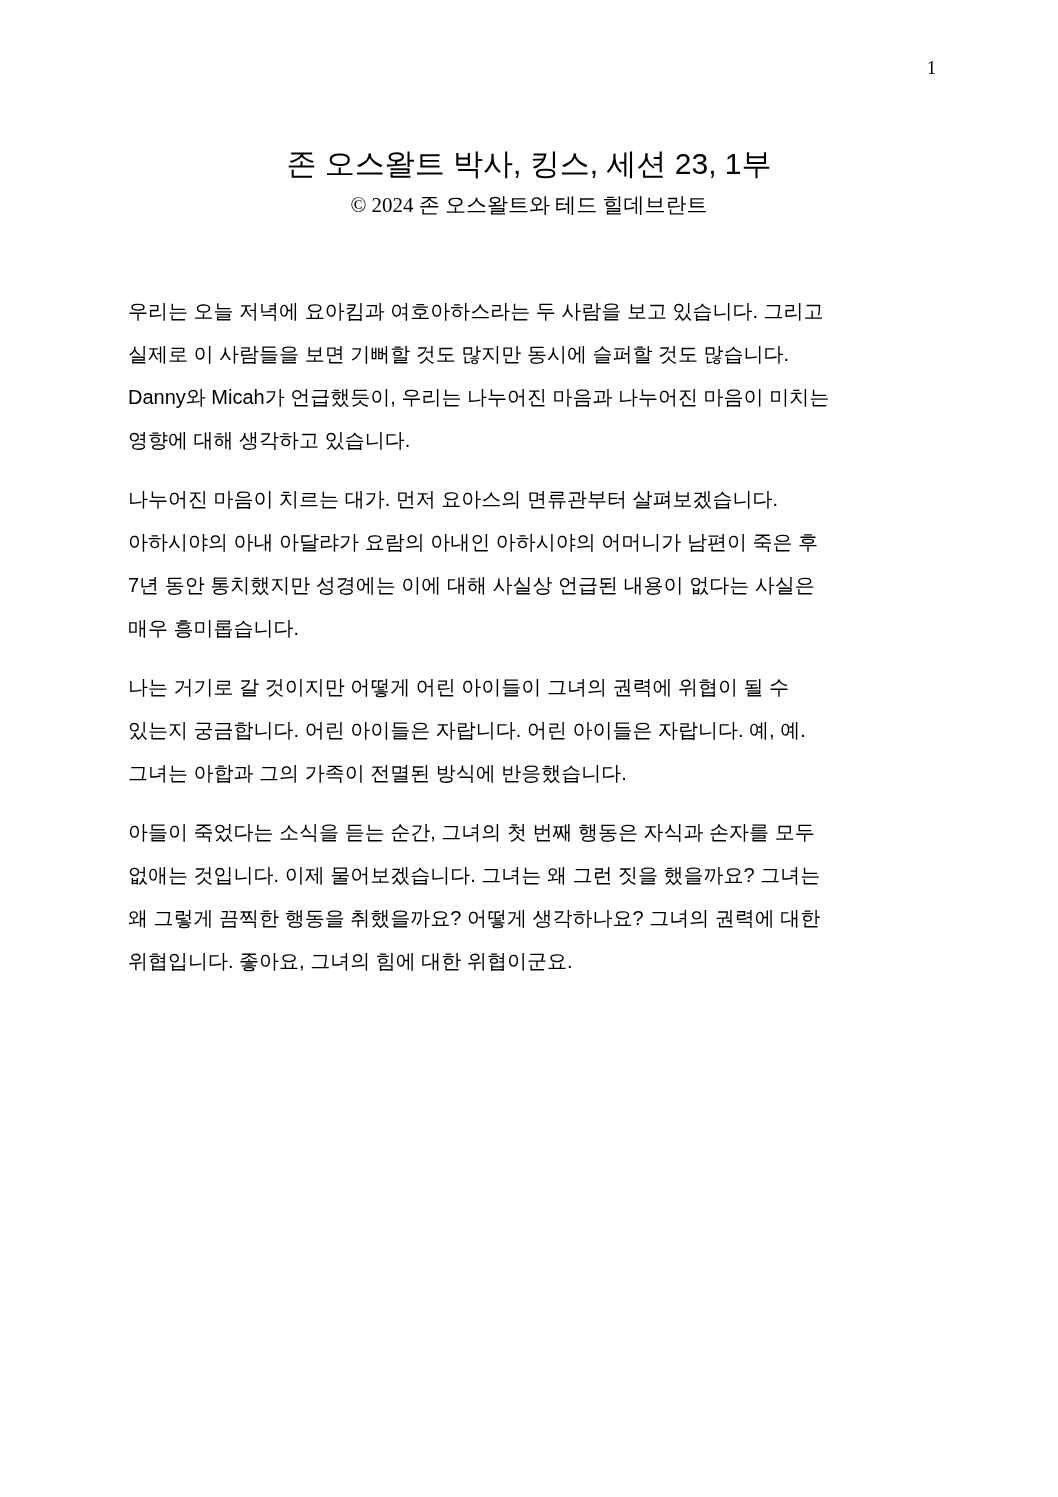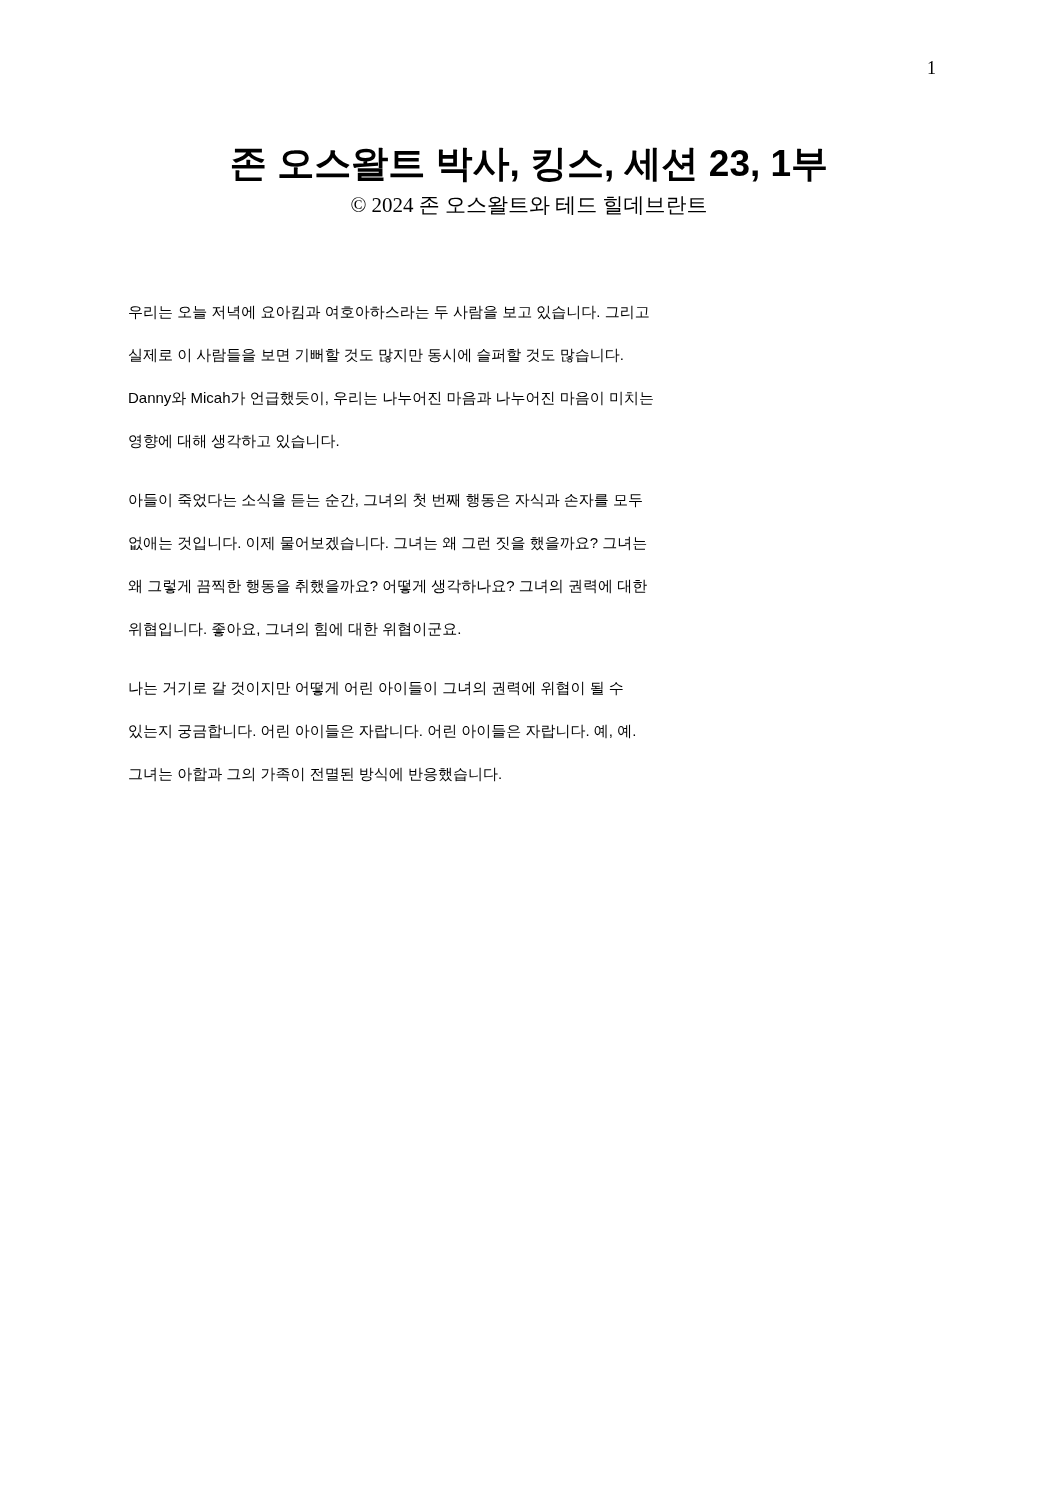--- a/index.html
+++ b/index.html
@@ -28,22 +28,22 @@
   }
   .header {
     position: absolute;
     top: 138px;
     left: 0;
     width: 1058px;
     text-align: center;
   }
   .title-main {
     font-family: "Liberation Sans", sans-serif;
-    font-weight: bold;
-    font-size: 37px;
+    font-weight: normal;
+    font-size: 30px;
     line-height: 52px;
     margin: 0;
   }
   .title-sub {
     font-family: "Liberation Serif", serif;
     font-weight: bold;
     font-size: 33px;
     line-height: 50px;
     margin: 0;
   }
@@ -52,21 +52,21 @@
     font-size: 21px;
     line-height: 30px;
     margin: 0;
   }
   .body-text {
     position: absolute;
     top: 290px;
     left: 128px;
     width: 812px;
     font-family: "Liberation Sans", sans-serif;
-    font-size: 15px;
+    font-size: 20px;
     line-height: 43px;
     text-align: left;
   }
   .body-text p {
     margin: 0 0 16px 0;
     white-space: pre-line; 
   }
 </style>
 </head>
 <body>
@@ -78,22 +78,26 @@
   <div class="header">
     <h1 class="title-main">존 오스왈트 박사, 킹스, 세션 23, 1부</h1>
     <div class="copyright">© 2024 존 오스왈트와 테드 힐데브란트</div>
   </div>
 
   <div class="body-text">
     <p>우리는 오늘 저녁에 요아킴과 여호아하스라는 두 사람을 보고 있습니다. 그리고
 실제로 이 사람들을 보면 기뻐할 것도 많지만 동시에 슬퍼할 것도 많습니다.
 Danny와 Micah가 언급했듯이, 우리는 나누어진 마음과 나누어진 마음이 미치는
 영향에 대해 생각하고 있습니다.</p>
+    <p>나누어진 마음이 치르는 대가. 먼저 요아스의 면류관부터 살펴보겠습니다.
+아하시야의 아내 아달랴가 요람의 아내인 아하시야의 어머니가 남편이 죽은 후
+7년 동안 통치했지만 성경에는 이에 대해 사실상 언급된 내용이 없다는 사실은
+매우 흥미롭습니다.</p>
+    <p>나는 거기로 갈 것이지만 어떻게 어린 아이들이 그녀의 권력에 위협이 될 수
+있는지 궁금합니다. 어린 아이들은 자랍니다. 어린 아이들은 자랍니다. 예, 예.
+그녀는 아합과 그의 가족이 전멸된 방식에 반응했습니다.</p>
     <p>아들이 죽었다는 소식을 듣는 순간, 그녀의 첫 번째 행동은 자식과 손자를 모두
 없애는 것입니다. 이제 물어보겠습니다. 그녀는 왜 그런 짓을 했을까요? 그녀는
 왜 그렇게 끔찍한 행동을 취했을까요? 어떻게 생각하나요? 그녀의 권력에 대한
 위협입니다. 좋아요, 그녀의 힘에 대한 위협이군요.</p>
-    <p>나는 거기로 갈 것이지만 어떻게 어린 아이들이 그녀의 권력에 위협이 될 수
-있는지 궁금합니다. 어린 아이들은 자랍니다. 어린 아이들은 자랍니다. 예, 예.
-그녀는 아합과 그의 가족이 전멸된 방식에 반응했습니다.</p>
   </div>
 
 </div>
 
 </body></html>

